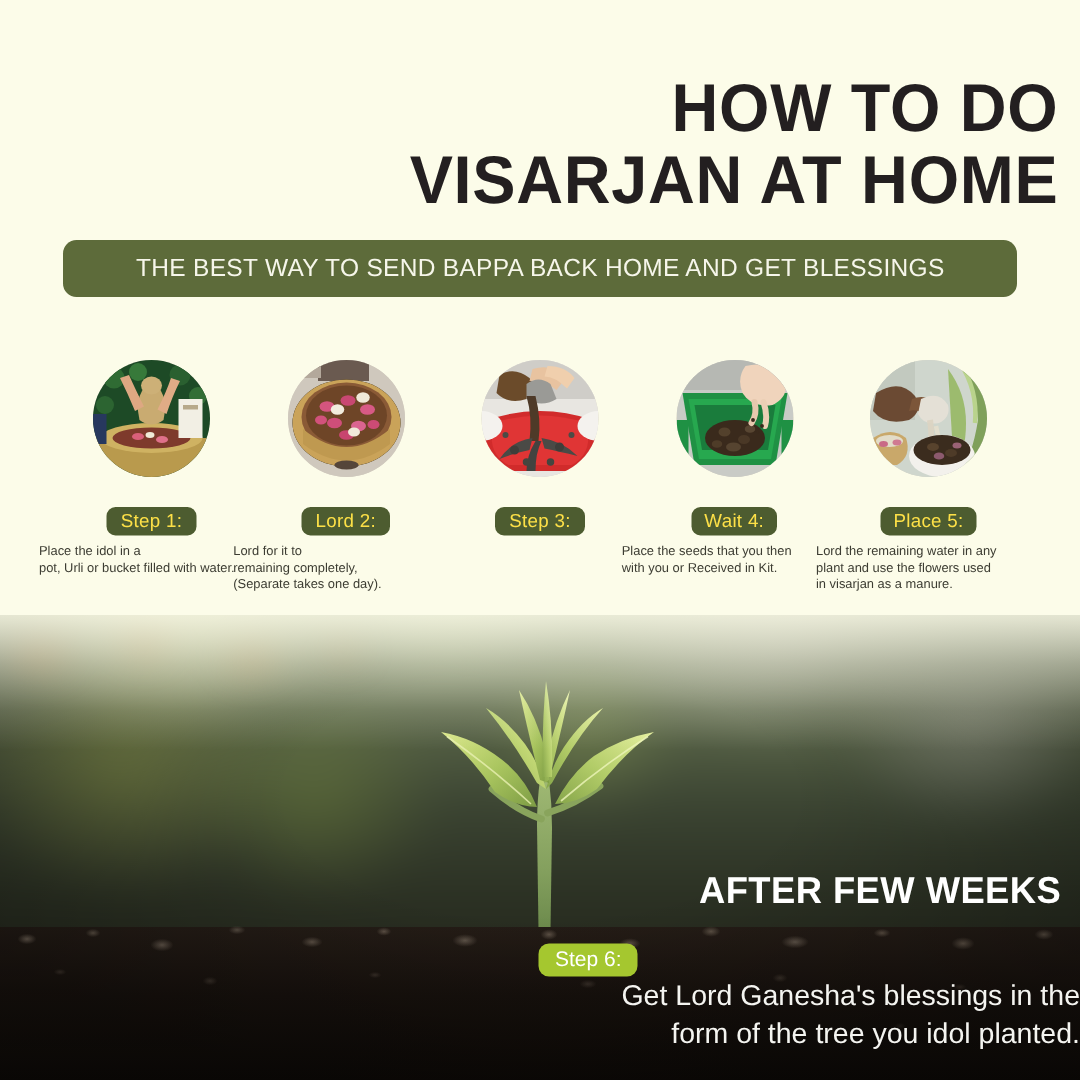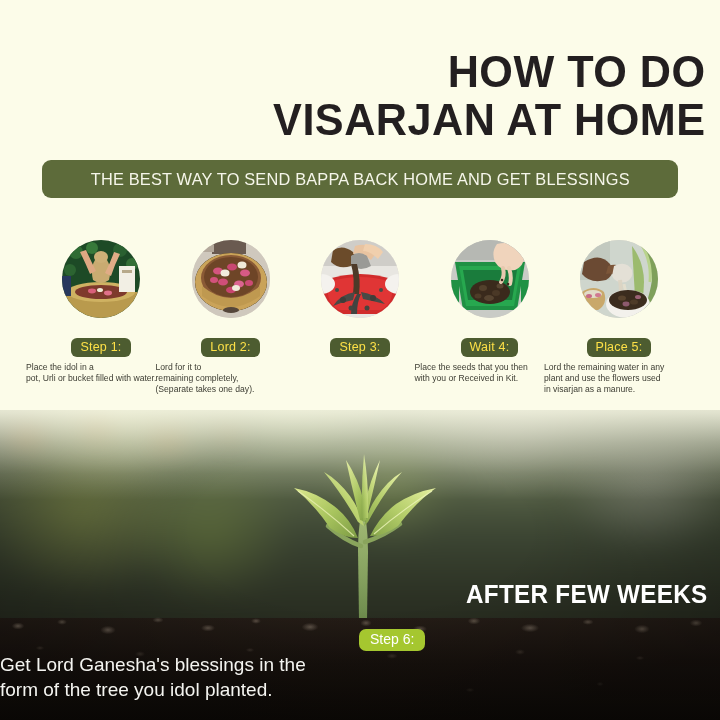--- a/index.html
+++ b/index.html
@@ -268,21 +268,21 @@
     line-height: 17px;
     z-index: 6;
     white-space: nowrap;
     margin-left: 36px;
   }
   .step6-caption {
     position: absolute;
     left: 0;
     top: 652px;
     width: 720px;
-    text-align: left;
+    text-align: right;
     color: #f4f4f0;
     font-size: 19px;
     line-height: 25px;
     z-index: 6;
   }
 </style>
 </head>
 <body>
 
 <div id="poster">

